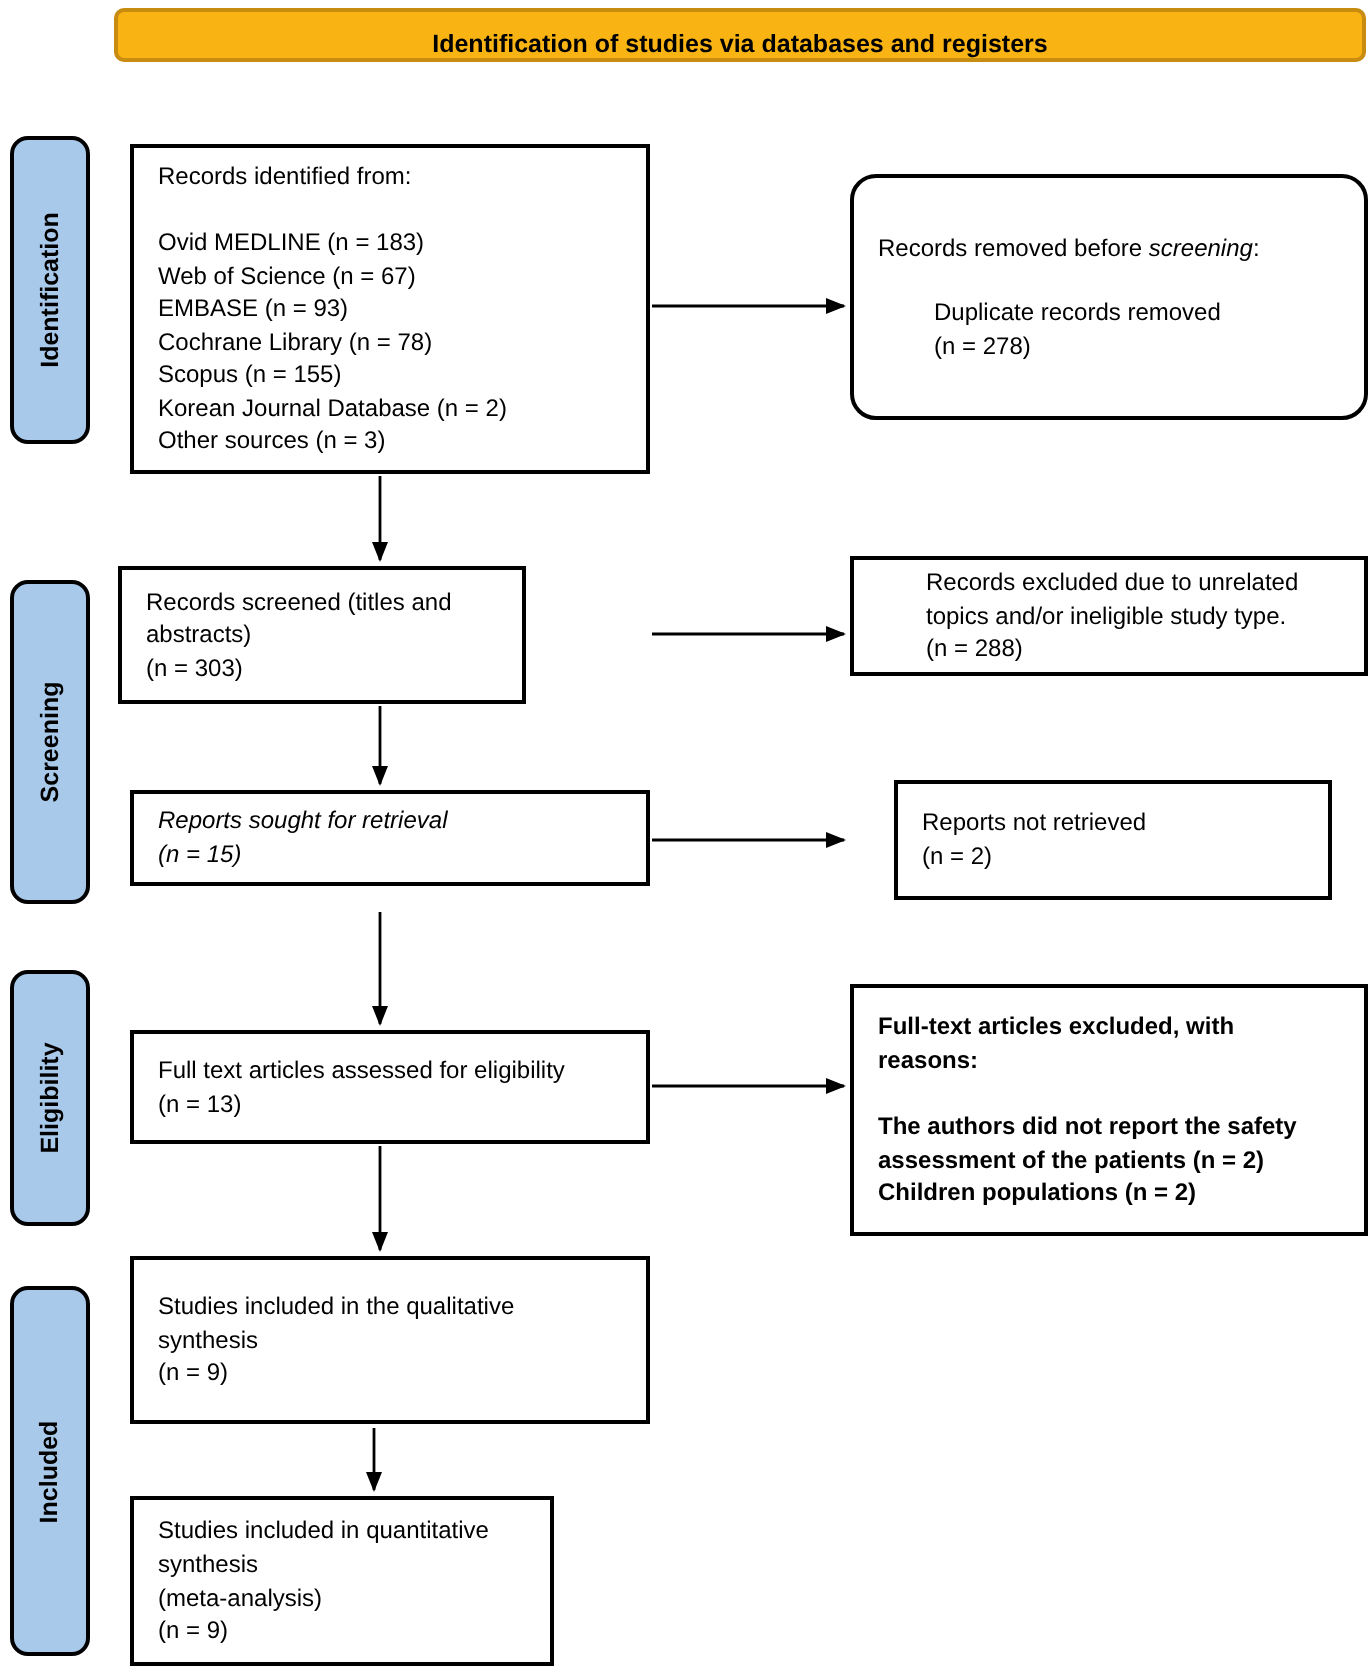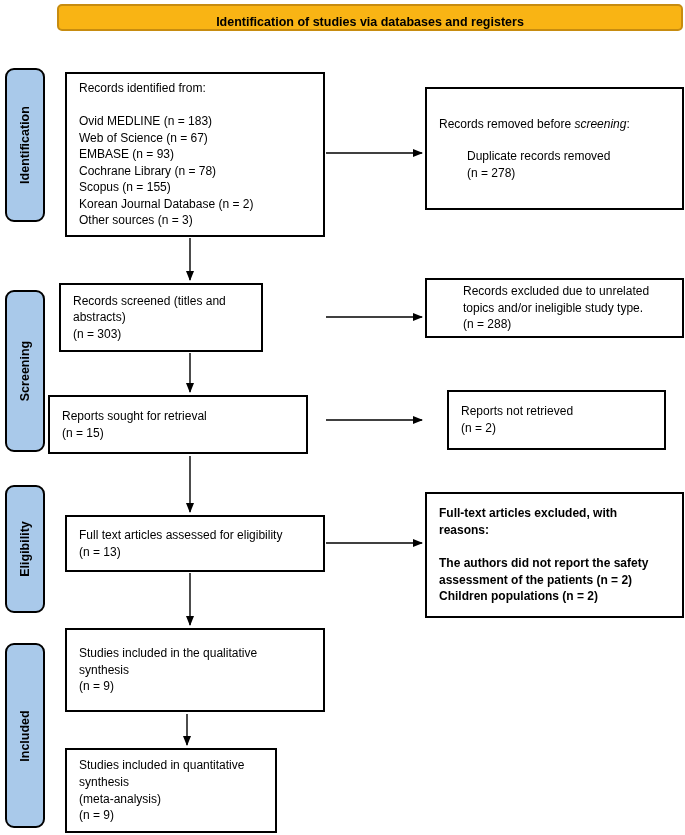--- a/index.html
+++ b/index.html
@@ -46,25 +46,25 @@
     font-size: 12px; color: #000;
     line-height: 1.38;
     padding: 8px 12px;
     display: flex; flex-direction: column; justify-content: center;
   }
   .box-text { white-space: pre-line; }
   .indented { margin-left: 28px; white-space: pre-line; }
   .gap { height: 16px; }
   .box-records-identified { left: 65px; top: 72px;  width: 260px; height: 165px; }
   .box-records-screened   { left: 59px; top: 283px; width: 204px; height: 69px; }
-  .box-reports-sought     { left: 48px; top: 395px; width: 260px; height: 59px; }
+  .box-reports-sought     { left: 65px; top: 395px; width: 260px; height: 48px; font-style: italic; }
   .box-fulltext-assessed  { left: 65px; top: 515px; width: 260px; height: 57px; }
   .box-qualitative        { left: 65px; top: 628px; width: 260px; height: 84px; }
   .box-quantitative       { left: 65px; top: 748px; width: 212px; height: 85px; }
-  .box-records-removed    { left: 425px; top: 87px;  width: 259px; height: 123px; }
+  .box-records-removed    { left: 425px; top: 87px;  width: 259px; height: 123px; border-radius: 13px; }
   .box-records-excluded   { left: 425px; top: 278px; width: 259px; height: 60px; padding-left: 36px; }
   .box-reports-not-retrieved { left: 447px; top: 390px; width: 219px; height: 60px; }
   .box-fulltext-excluded  { left: 425px; top: 492px; width: 259px; height: 126px; font-weight: bold; }
   .arrows {
     position: absolute; left: 0; top: 0;
     width: 685px; height: 835px;
     pointer-events: none;
   }
   .italic { font-style: italic; }
 </style>

